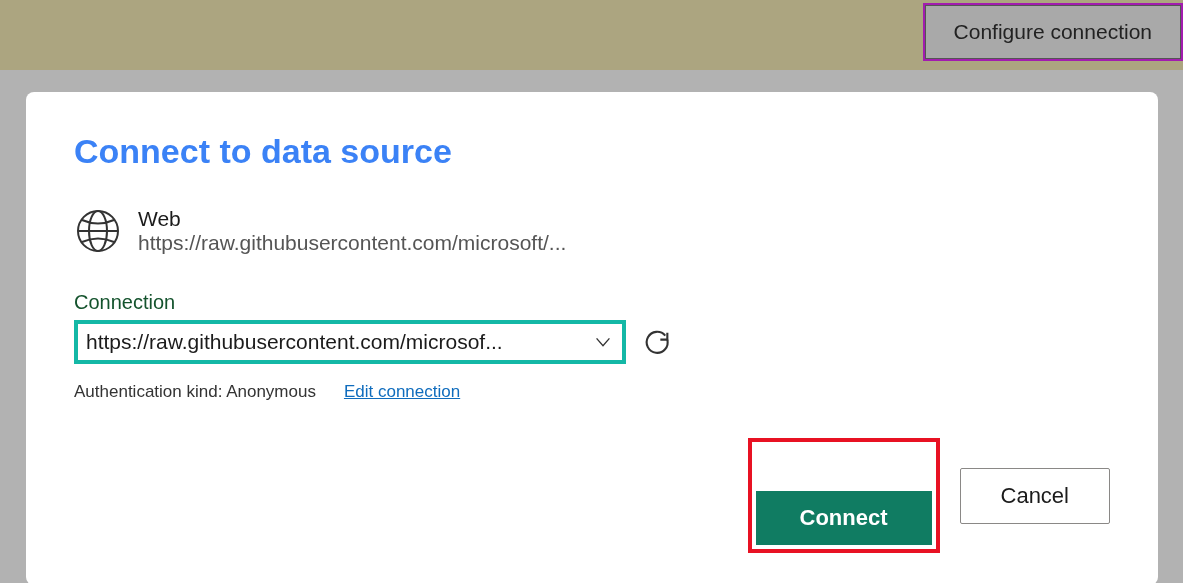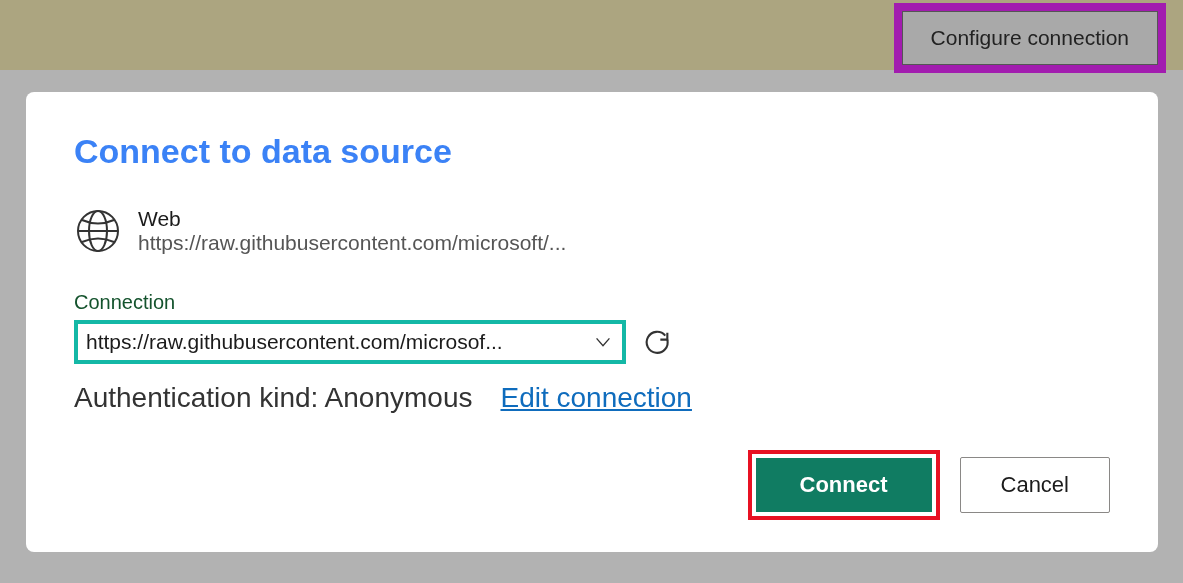--- a/index.html
+++ b/index.html
@@ -13,22 +13,22 @@
     }
     .top-bar {
       width: 100%;
       height: 70px;
       background: #aca580;
       position: relative;
     }
     .configure-btn-wrap {
       position: absolute;
       top: 3px;
-      right: 17px;
-      border: 8px solid #a21caf;
+      right: 0;
+      border: 2px solid #a21caf;
       padding: 0;
     }
     .configure-btn {
       background: #a9a9a9;
       border: 1px solid #555;
       color: #222;
       font-size: 21px;
       padding: 14px 28px;
       cursor: pointer;
       font-family: inherit;
@@ -104,21 +104,21 @@
     }
     .refresh-icon {
       width: 28px;
       height: 28px;
       cursor: pointer;
     }
     .auth-row {
       display: flex;
       align-items: baseline;
       gap: 28px;
-      font-size: 28px;
+      font-size: 17px;
       margin-bottom: 36px;
     }
     .auth-text { color: #333; }
     .edit-link {
       color: #0f6cbd;
       text-decoration: underline;
       cursor: pointer;
     }
     .button-row {
       display: flex;
@@ -132,20 +132,21 @@
     }
     .btn-primary {
       background: #107c62;
       color: #fff;
       border: none;
       font-size: 22px;
       font-weight: 600;
       padding: 14px 44px;
       cursor: pointer;
       font-family: inherit;
+      margin-top: 45px;
     }
     .btn-secondary {
       background: #fff;
       color: #1b1b1b;
       border: 1px solid #8a8886;
       font-size: 22px;
       padding: 14px 40px;
       cursor: pointer;
       font-family: inherit;
       border-radius: 2px;

